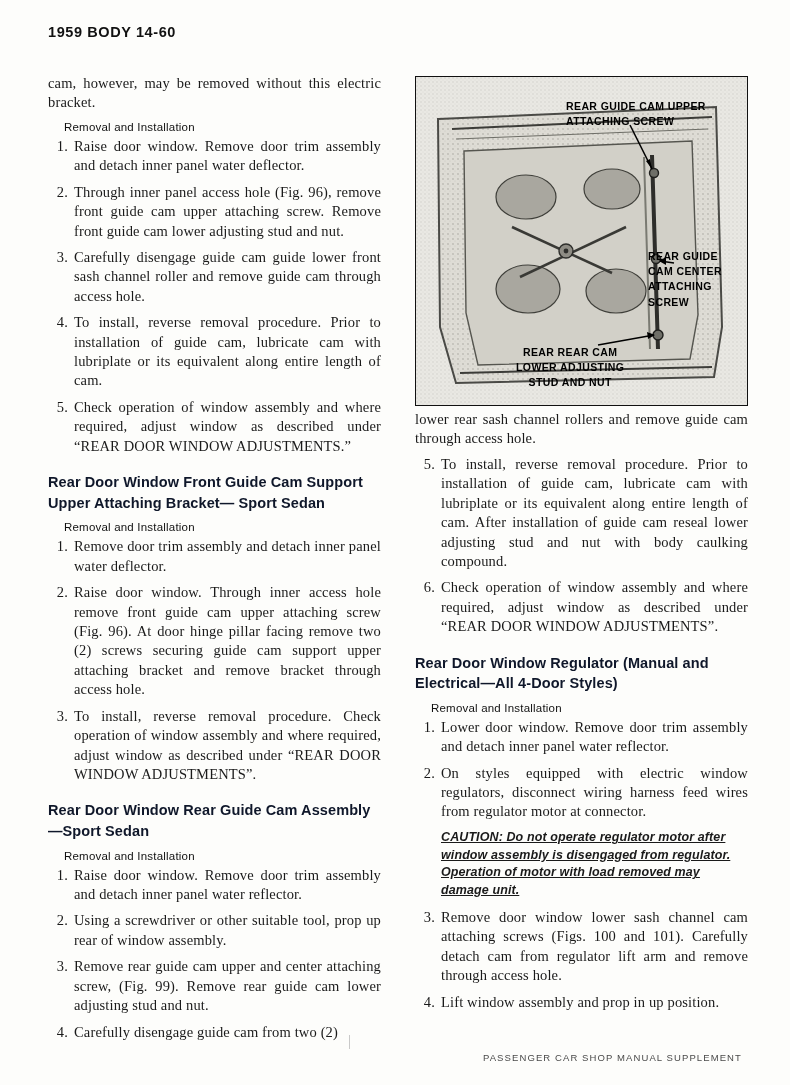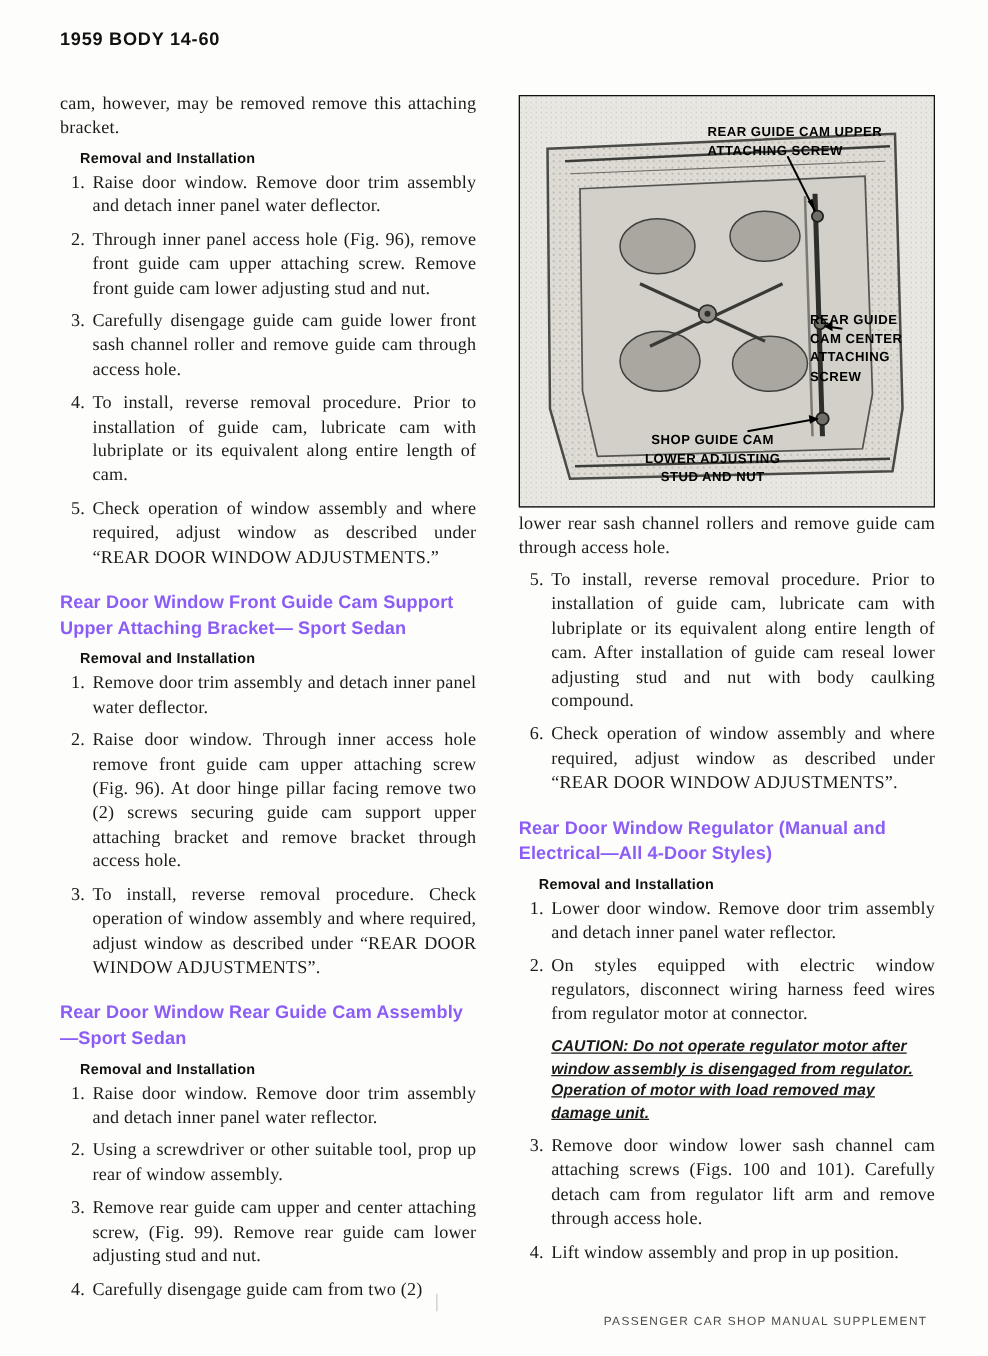--- a/index.html
+++ b/index.html
@@ -49,25 +49,25 @@
     text-justify: inter-word;
     letter-spacing: 0.15px;
   }
   h2.sec {
     font-family: "Liberation Sans", sans-serif;
     font-weight: bold;
     font-size: 14.5px;
     margin: 16px 0 4px 0;
     line-height: 1.42;
     letter-spacing: 0.1px;
-    color: #8b5cf6;
+    color: #0f172a;
   }
   h3.subsec {
     font-family: "Liberation Sans", sans-serif;
-    font-weight: bold;
+    font-weight: normal;
     font-size: 11.5px;
     margin: 8px 0 4px 0;
     letter-spacing: 0.2px;
     color: #111;
     padding-left: 16px;
   }
   ol.steps {
     margin: 0;
     padding: 0;
     list-style: none;
@@ -105,21 +105,21 @@
   .figure {
     position: relative;
     width: 333px;
     margin: 2px 0 0 0;
   }
   .fig-frame {
     position: relative;
     width: 331px;
     height: 328px;
     border: 1px solid #111;
-    background: #a3a3a3;
+    background: #d946ef;
     overflow: hidden;
   }
   .fig-caption {
     font-family: "Liberation Sans", sans-serif;
     font-weight: bold;
     font-size: 10px;
     text-align: center;
     margin-top: 9px;
     line-height: 1.5;
     letter-spacing: 0.2px;
@@ -159,21 +159,21 @@
 <body>
 
 <div class="page">
 
   <div class="header">1959 BODY 14-60</div>
 
   <div class="columns">
 
     <div class="col col-left">
 
-      <p class="body">cam, however, may be removed remove this attaching bracket.</p>
+      <p class="body">cam, however, may be removed without this electric bracket.</p>
 
       <h3 class="subsec">Removal and Installation</h3>
       <ol class="steps">
         <li><span class="num">1.</span><span>Raise door window. Remove door trim assembly and detach inner panel water deflector.</span></li>
         <li><span class="num">2.</span><span>Through inner panel access hole (Fig. 96), remove front guide cam upper attaching screw. Remove front guide cam lower adjusting stud and nut.</span></li>
         <li><span class="num">3.</span><span>Carefully disengage guide cam guide lower front sash channel roller and remove guide cam through access hole.</span></li>
         <li><span class="num">4.</span><span>To install, reverse removal procedure. Prior to installation of guide cam, lubricate cam with lubriplate or its equivalent along entire length of cam.</span></li>
         <li><span class="num">5.</span><span>Check operation of window assembly and where required, adjust window as described under “REAR DOOR WINDOW ADJUSTMENTS.”</span></li>
       </ol>
 
@@ -246,21 +246,21 @@
             <polygon points="239,258 231,255 232,262" fill="#000"></polygon>
 
             <path d="M44 296 L296 290" stroke="#3c3c38" stroke-width="2" fill="none"></path>
           </svg>
           <div class="fig-label lbl-upper">REAR GUIDE CAM UPPER
 ATTACHING SCREW</div>
           <div class="fig-label lbl-center">REAR GUIDE
 CAM CENTER
 ATTACHING
 SCREW</div>
-          <div class="fig-label lbl-lower">SHOP GUIDE CAM
+          <div class="fig-label lbl-lower">REAR REAR CAM
 LOWER ADJUSTING
 STUD AND NUT</div>
         </div>
       </div>
 
       <p class="body" style="margin-top:4px;">lower rear sash channel rollers and remove guide cam through access hole.</p>
 
       <ol class="steps">
         <li><span class="num">5.</span><span>To install, reverse removal procedure. Prior to installation of guide cam, lubricate cam with lubriplate or its equivalent along entire length of cam. After installation of guide cam reseal lower adjusting stud and nut with body caulking compound.</span></li>
         <li><span class="num">6.</span><span>Check operation of window assembly and where required, adjust window as described under “REAR DOOR WINDOW ADJUSTMENTS”.</span></li>

